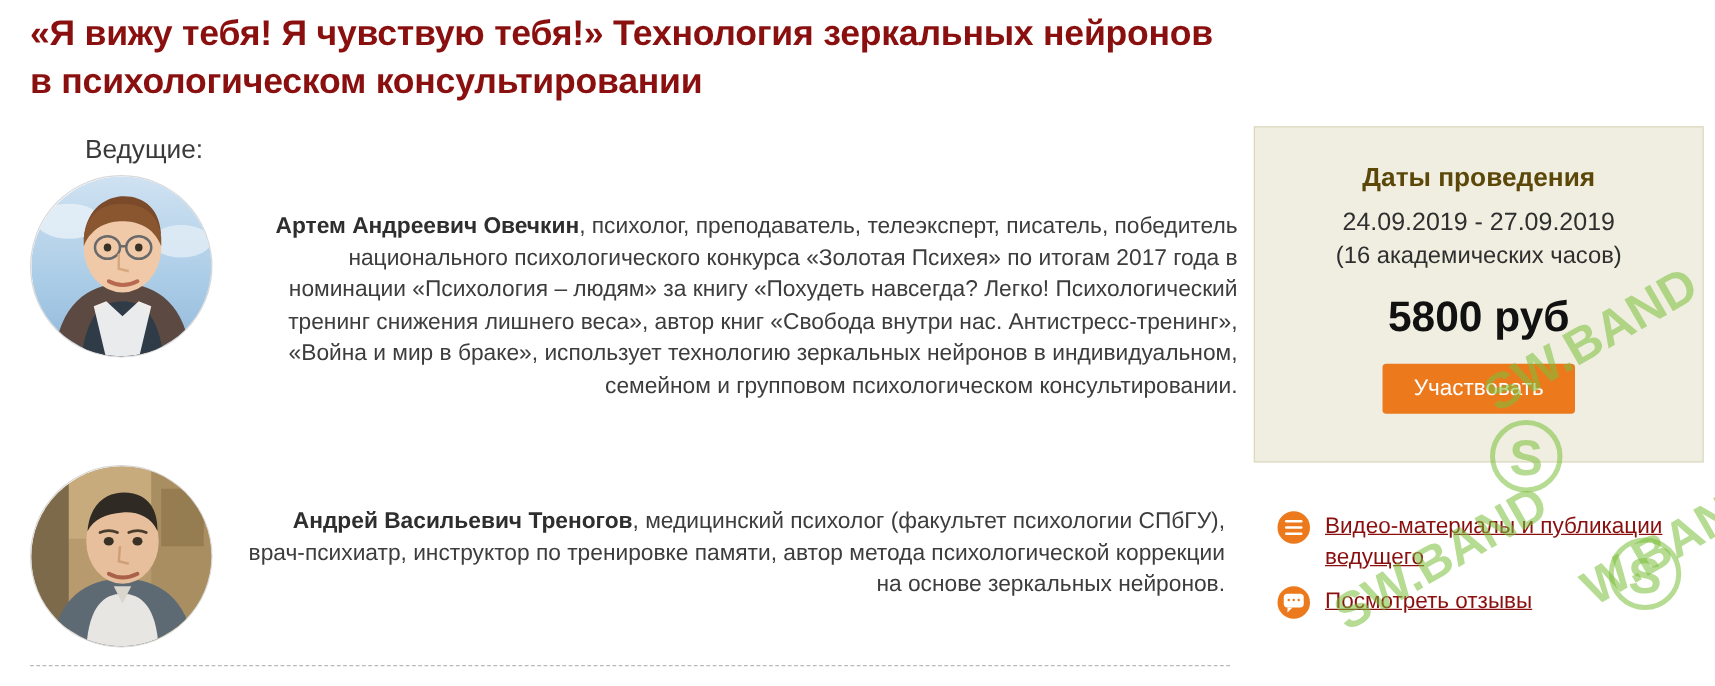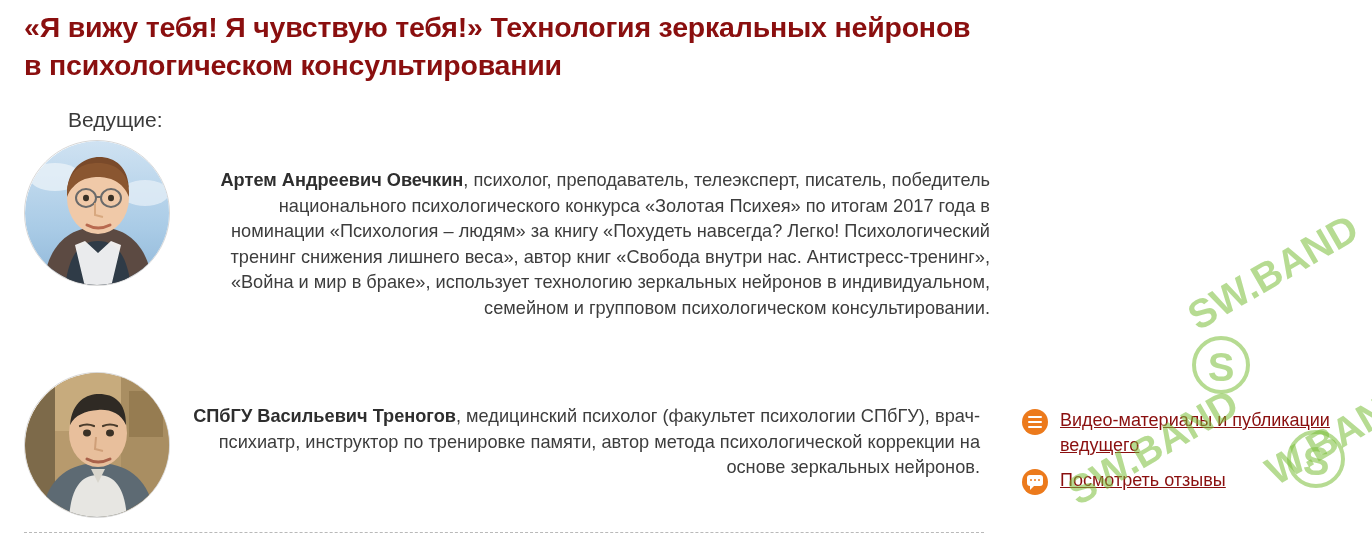--- a/index.html
+++ b/index.html
@@ -299,25 +299,32 @@
           <path d="M45 52 C47 28 62 21 74 21 C89 21 101 29 101 52 C96 40 84 36 73 37 C60 38 50 42 45 52 Z" fill="#2f2a24"></path>
           <ellipse cx="62" cy="60" rx="4" ry="3.4" fill="#3a3126"></ellipse>
           <ellipse cx="85" cy="60" rx="4" ry="3.4" fill="#3a3126"></ellipse>
           <path d="M55 53 Q62 50 69 53" fill="none" stroke="#4a3c2c" stroke-width="2.2" stroke-linecap="round"></path>
           <path d="M78 53 Q85 50 92 53" fill="none" stroke="#4a3c2c" stroke-width="2.2" stroke-linecap="round"></path>
           <path d="M71 64 L70 76 L78 78" fill="none" stroke="#cf9f78" stroke-width="2"></path>
           <path d="M62 86 Q73 92 85 86" fill="none" stroke="#a9614a" stroke-width="3" stroke-linecap="round"></path>
         </g>
       </svg>
     </div>
-    <div class="bio"><b>СПбГУ Васильевич Треногов</b><span>, медицинский психолог (факультет психологии СПбГУ), врач-психиатр, инструктор по тренировке памяти, автор метода психологической коррекции на основе зеркальных нейронов.</span></div>
+    <div class="bio"><b>Андрей Васильевич Треногов</b><span>, медицинский психолог (факультет психологии СПбГУ), врач-психиатр, инструктор по тренировке памяти, автор метода психологической коррекции на основе зеркальных нейронов.</span></div>
   </div>
 
   <div class="divider"></div>
 
+  <div class="side-card">
+    <div class="dates-title">Даты проведения</div>
+    <div class="dates-range">24.09.2019 - 27.09.2019</div>
+    <div class="dates-hours">(16 академических часов)</div>
+    <div class="price">5800 руб</div>
+    <button class="btn-participate">Участвовать</button>
+  </div>
 
   <div class="links">
     <div class="link-row">
       <span class="link-icon">
         <span class="bars">
             <i></i>
             <i></i>
             <i></i>
           </span>
       </span>

